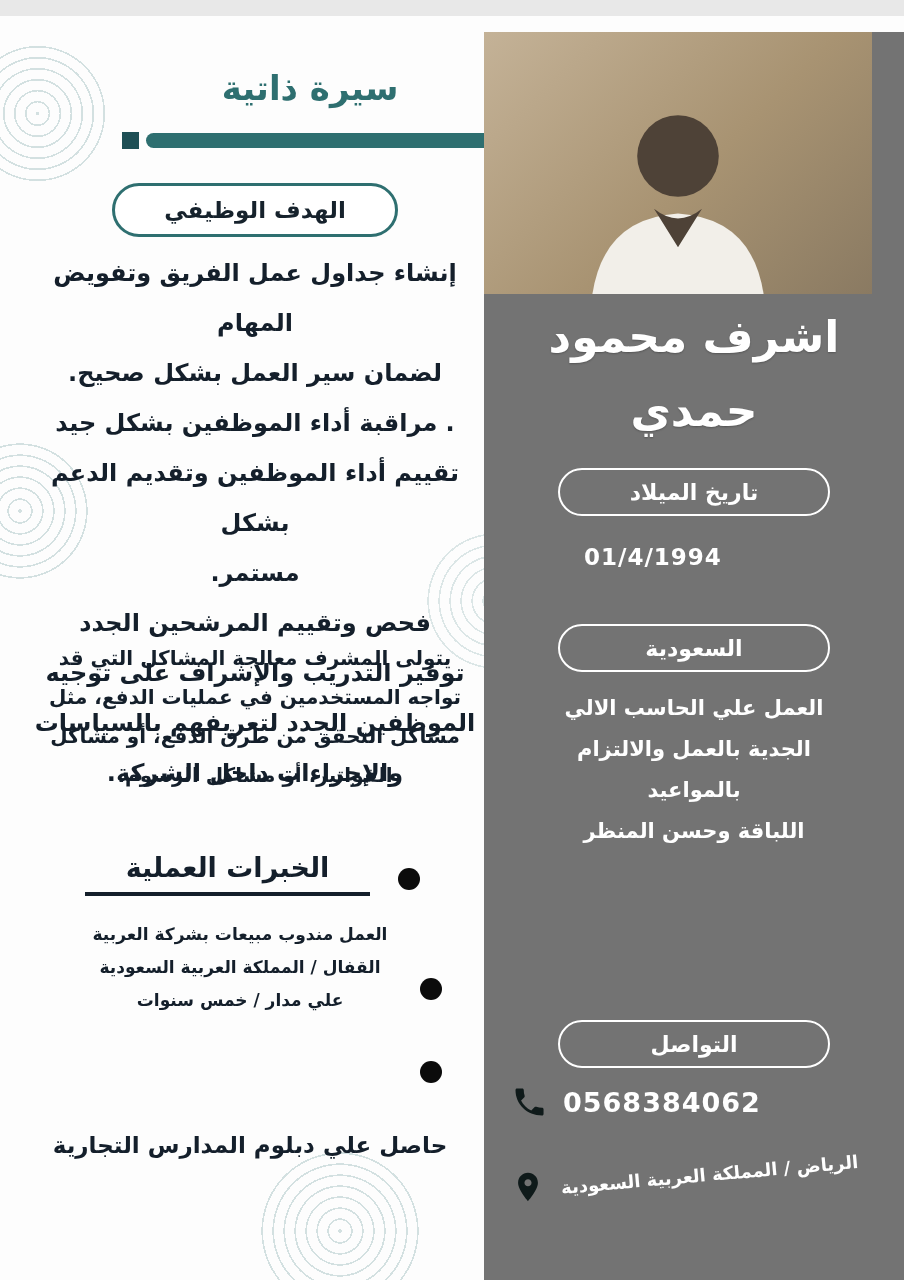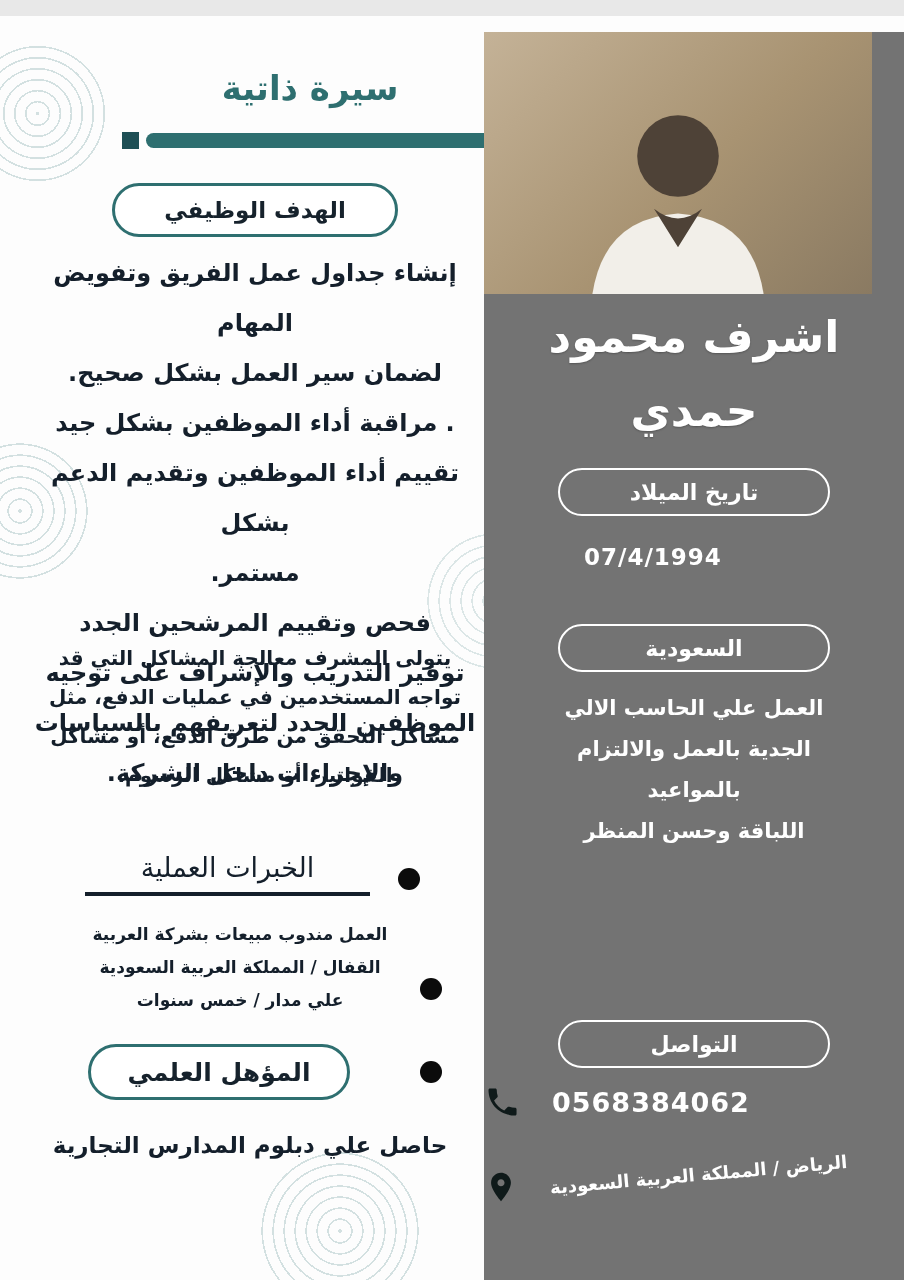--- a/index.html
+++ b/index.html
@@ -27,21 +27,21 @@
     display:flex;align-items:center;justify-content:center;
     color:#16222c;font-weight:bold;box-sizing:border-box;}
   #objective-pill{top:167px;left:112px;width:286px;height:54px;font-size:23px;text-align:center;}
   #education-pill{top:1028px;left:88px;width:262px;height:56px;font-size:25px;}
 
   .para{position:absolute;text-align:center;color:#141f2b;font-weight:bold;white-space:pre-line;}
   #p1{top:232px;left:18px;width:474px;font-size:24px;line-height:50px;}
   #p2{top:623px;left:18px;width:474px;font-size:20px;line-height:39px;}
 
   .exp-heading{position:absolute;top:836px;left:85px;width:285px;text-align:center;
-    color:#141f2b;font-size:27px;font-weight:normal;
+    color:#141f2b;font-size:27px;font-weight:bold;
     border-bottom:4px solid #141f2b;padding-bottom:9px;}
   #exp-text{top:902px;left:55px;width:370px;font-size:17px;line-height:33px;}
   #edu-text{top:1116px;left:25px;width:450px;font-size:23px;}
 
   .dot{position:absolute;width:22px;height:22px;background:#0b0b0b;border-radius:50%;}
   #dot-1{left:398px;top:852px;}
   #dot-2{left:420px;top:962px;}
   #dot-3{left:420px;top:1045px;}
 
   
@@ -61,21 +61,21 @@
   #skills-pill{top:592px;}
   #contact-pill{top:988px;}
 
   .birth-value{position:absolute;top:512px;left:100px;color:#ffffff;font-size:23px;
     font-weight:bold;direction:ltr;letter-spacing:1px;}
 
   .skills-list{position:absolute;top:656px;left:50%;transform:translateX(-50%);width:300px;
     text-align:center;color:#ffffff;font-size:21px;font-weight:bold;line-height:41px;}
 
   .contact-row{position:absolute;left:0;width:100%;display:flex;align-items:center;
-    gap:32px;padding-left:0;box-sizing:border-box;direction:ltr;}
+    gap:16px;padding-left:27px;box-sizing:border-box;direction:ltr;}
   #phone-row{top:1052px;}
   #location-row{top:1138px;}
   .contact-icon{flex:0 0 auto;line-height:0;}
   .phone-number{color:#ffffff;font-size:27px;font-weight:bold;letter-spacing:1px;direction:ltr;}
   .location-text{color:#ffffff;font-size:18px;font-weight:bold;direction:rtl;
     transform:rotate(-5deg);transform-origin:left center;}
 </style>
 </head>
 <body>
 
@@ -108,42 +108,41 @@
 الفواتير، أو مشاكل الرسوم.</div>
 
   <div class="exp-heading">الخبرات العملية</div>
   <div class="dot" id="dot-1"></div>
 
   <div class="para" id="exp-text">العمل مندوب مبيعات بشركة العربية
 القفال / المملكة العربية السعودية
 علي مدار / خمس سنوات</div>
   <div class="dot" id="dot-2"></div>
 
-  <div class="pill-left" id="education-pill">المؤهل العلمي</div>
   <div class="dot" id="dot-3"></div>
 
   <div class="para" id="edu-text">حاصل علي دبلوم المدارس التجارية</div>
 
   <div class="side">
 
     <div class="photo">
       <svg width="240" height="240" viewBox="0 0 100 100">
         <circle cx="50" cy="40" r="17" fill="#4e4237"></circle>
         <path d="M14 100 Q18 66 50 64 Q82 66 86 100 Z" fill="#f2efe9"></path>
         <path d="M40 62 L50 78 L60 62 Q55 66 50 66 Q45 66 40 62 Z" fill="#4e4237"></path>
       </svg>
     </div>
 
     <div class="name">
       <div>اشرف محمود</div>
       <div>حمدي</div>
     </div>
 
     <div class="side-pill" id="birth-pill">تاريخ الميلاد</div>
-    <div class="birth-value">07/4/1994</div>
+    <div class="birth-value">01/4/1994</div>
 
     <div class="side-pill" id="skills-pill">السعودية</div>
 
     <div class="skills-list">
       <div>العمل علي الحاسب الالي</div>
       <div>الجدية بالعمل والالتزام بالمواعيد</div>
       <div>اللباقة وحسن المنظر</div>
     </div>
 
     <div class="side-pill" id="contact-pill">التواصل</div>

